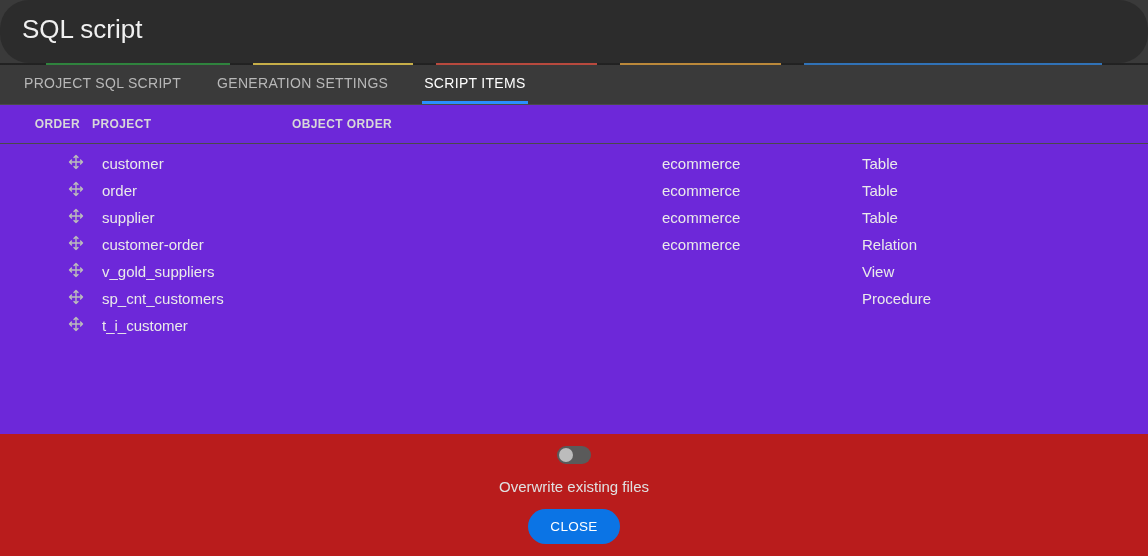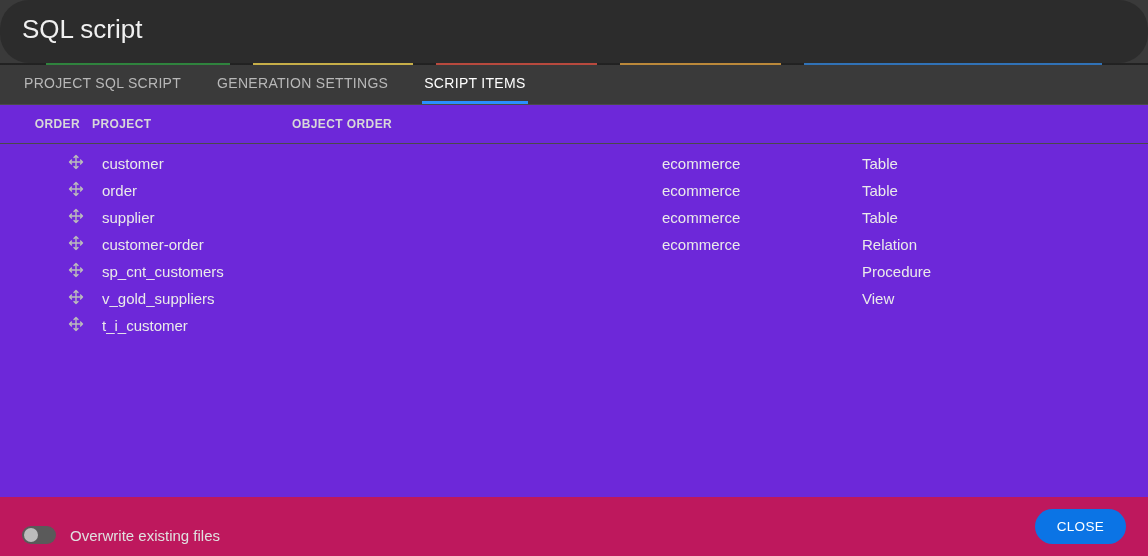--- a/index.html
+++ b/index.html
@@ -32,21 +32,21 @@
   .col-order { width: 70px; text-align: right; padding-right: 12px; }
   .col-name  { flex: 0 0 560px; }
   .col-db    { flex: 0 0 200px; }
   .col-type  { flex: 1; }
 
   .rows { padding: 6px 0; }
   .row { display: flex; align-items: center; padding: 4px 32px; font-size: 15px; color: #eaeaea; }
   .row .col-order { display:flex; justify-content:flex-end; padding-right: 18px; }
   .drag-icon { width: 16px; height: 16px; color: #bcbcbc; cursor: grab; }
 
-  .footer { display: flex; align-items: flex-end; padding: 12px 22px; background: #be185d; gap: 14px; }
+  .footer { display: flex; align-items: center; padding: 12px 22px; background: #b91c1c; gap: 14px; flex-direction: column; }
   .toggle { position: relative; width: 34px; height: 18px; background: #5a5a5a; border-radius: 9px; cursor: pointer; flex-shrink: 0; }
   .toggle .knob { position: absolute; width: 14px; height: 14px; background: #bcbcbc; border-radius: 50%; top: 2px; left: 2px; }
   .toggle-label { font-size: 15px; color: #e0e0e0; flex: 1; }
   .btn { font-size: 13.5px; font-weight: 500; padding: 10px 22px; border-radius: 20px; border: none; cursor: pointer; letter-spacing: 0.3px; }
   .btn-secondary { background: #2c2c2c; color: #e8e8e8; border: 1px solid #6a6a6a; }
   .btn-primary { background: #0b74e5; color: #fff; }
 </style>
 </head>
 <body>
 
@@ -109,33 +109,33 @@
           <div class="col-name">customer-order</div>
           <div class="col-db">ecommerce</div>
           <div class="col-type">Relation</div>
         </div>
         <div class="row">
           <div class="col-order">
             <span><svg class="drag-icon" viewBox="0 0 16 16" fill="none" stroke="currentColor" stroke-width="1.4" stroke-linecap="round" stroke-linejoin="round">
                 <path d="M8 1.5v13M1.5 8h13M8 1.5l-2 2M8 1.5l2 2M8 14.5l-2-2M8 14.5l2-2M1.5 8l2-2M1.5 8l2 2M14.5 8l-2-2M14.5 8l-2 2"></path>
               </svg></span>
           </div>
-          <div class="col-name">sp_cnt_customers</div>
+          <div class="col-name">v_gold_suppliers</div>
           <div class="col-db"></div>
-          <div class="col-type">Procedure</div>
+          <div class="col-type">View</div>
         </div>
         <div class="row">
           <div class="col-order">
             <span><svg class="drag-icon" viewBox="0 0 16 16" fill="none" stroke="currentColor" stroke-width="1.4" stroke-linecap="round" stroke-linejoin="round">
                 <path d="M8 1.5v13M1.5 8h13M8 1.5l-2 2M8 1.5l2 2M8 14.5l-2-2M8 14.5l2-2M1.5 8l2-2M1.5 8l2 2M14.5 8l-2-2M14.5 8l-2 2"></path>
               </svg></span>
           </div>
-          <div class="col-name">v_gold_suppliers</div>
+          <div class="col-name">sp_cnt_customers</div>
           <div class="col-db"></div>
-          <div class="col-type">View</div>
+          <div class="col-type">Procedure</div>
         </div>
         <div class="row">
           <div class="col-order">
             <span><svg class="drag-icon" viewBox="0 0 16 16" fill="none" stroke="currentColor" stroke-width="1.4" stroke-linecap="round" stroke-linejoin="round">
                 <path d="M8 1.5v13M1.5 8h13M8 1.5l-2 2M8 1.5l2 2M8 14.5l-2-2M8 14.5l2-2M1.5 8l2-2M1.5 8l2 2M14.5 8l-2-2M14.5 8l-2 2"></path>
               </svg></span>
           </div>
           <div class="col-name">t_i_customer</div>
           <div class="col-db"></div>
         </div>

